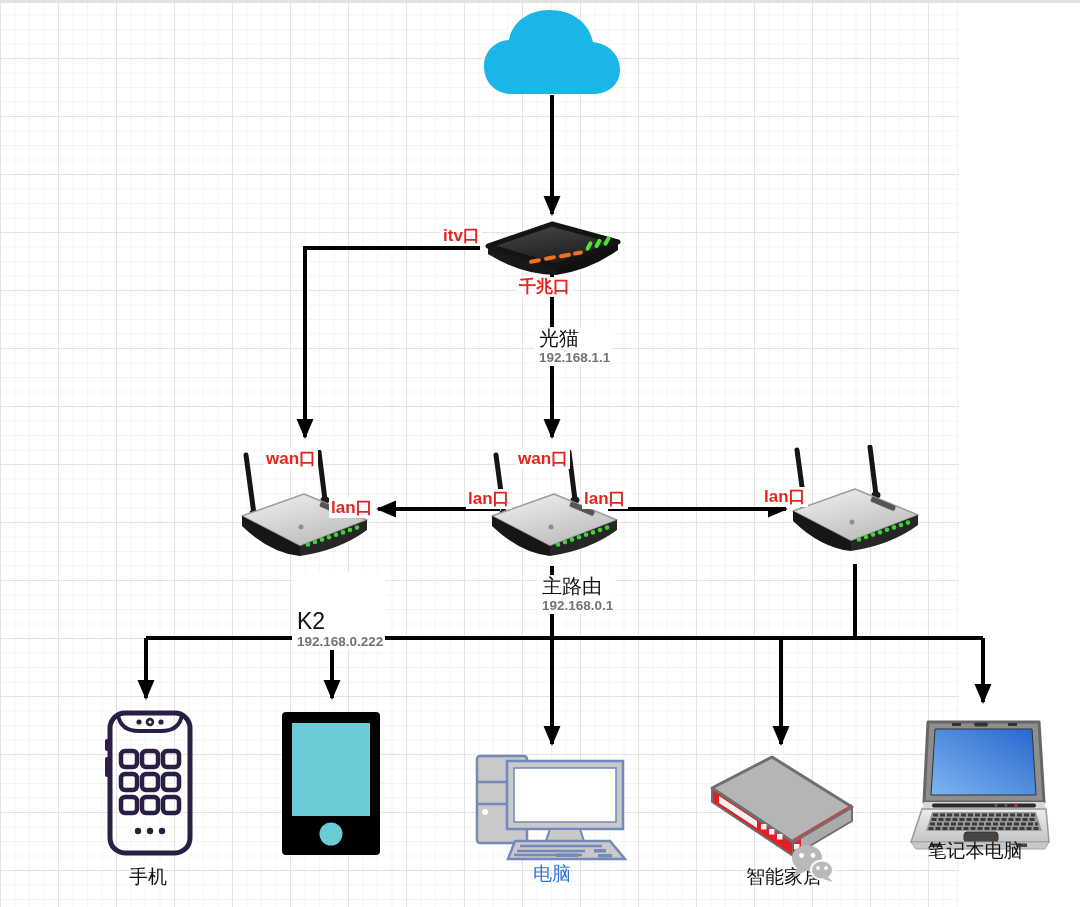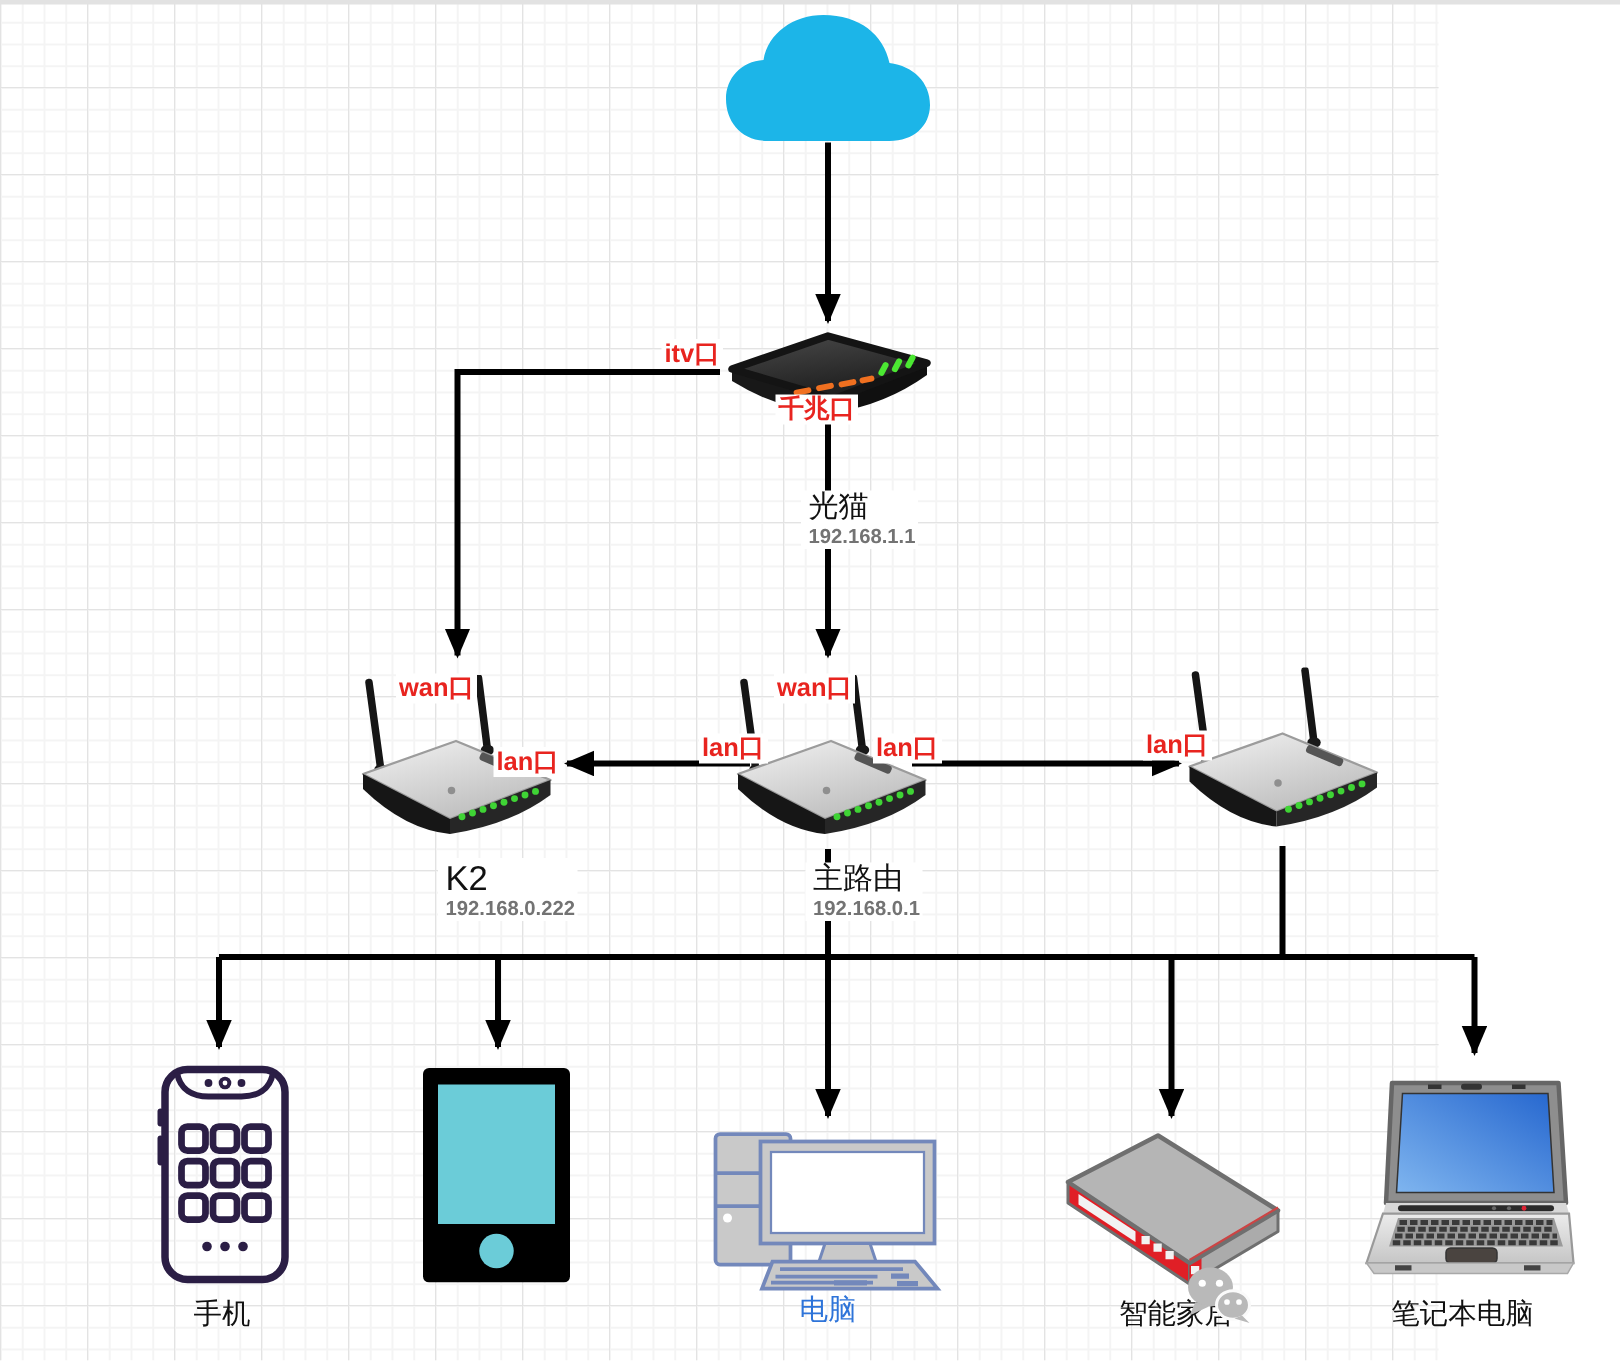--- a/index.html
+++ b/index.html
@@ -12,21 +12,21 @@
       linear-gradient(90deg,#f4f4f4 1px, transparent 1px);
     background-size:58px 58px,58px 58px,14.5px 14.5px,14.5px 14.5px;}
   .topstrip{position:absolute;left:0;top:0;width:1080px;height:3px;background:#e2e2e2;z-index:6;}
   svg.wires{position:absolute;left:0;top:0;z-index:1;pointer-events:none;}
   svg.icon{position:absolute;z-index:2;}
   .lbl{position:absolute;z-index:3;white-space:nowrap;line-height:1.15;}
   .bg{background:#ffffff;padding:0 2px;}
   .port{color:#e8241f;font-weight:bold;font-size:17px;}
   .nodename{color:#111111;font-size:20px;}
   .ip{color:#737373;font-weight:bold;font-size:13.5px;margin-left:3px;}
-  .k2name{font-size:23px;}
+  .k2name{font-size:23px;margin-top:36px;}
   .devlbl{transform:translateX(-50%);font-size:19px;color:#111111;text-align:left;}
   .pcblue{color:#2e74d9;font-weight:normal;}
   .row{display:flex;align-items:baseline;flex-direction:column;}
   .watermark{position:absolute;z-index:5;color:#c0c0c0;font-size:30px;letter-spacing:3px;white-space:nowrap;}
 </style>
 </head>
 <body>
 
 <div class="canvas">
   <div class="topstrip"></div>
@@ -240,21 +240,21 @@
       <line x1="22" y1="110" x2="130" y2="110"></line>
       <line x1="20.5" y1="114.5" x2="132" y2="114.5"></line>
     </g>
     <rect x="56" y="118" width="34" height="10" rx="3" fill="#4a4440" stroke="#333"></rect>
     <polygon points="3,128 141,128 137,135 8,135" fill="#c8c8c8" stroke="#a8a8a8" stroke-width="1"></polygon>
     <rect x="22" y="129.5" width="11" height="3.5" fill="#444"></rect>
       <rect x="108" y="129.5" width="11" height="3.5" fill="#444"></rect>
   </svg>
 
   <div class="lbl port bg" style="left:441px;top:226px">itv口</div>
-  <div class="lbl port bg" style="left:517px;top:263px">千兆口</div>
+  <div class="lbl port bg" style="left:517px;top:277px">千兆口</div>
   <div class="lbl port bg" style="left:264px;top:449px">wan口</div>
   <div class="lbl port bg" style="left:516px;top:449px">wan口</div>
   <div class="lbl port bg" style="left:329px;top:498px">lan口</div>
   <div class="lbl port bg" style="left:466px;top:489px">lan口</div>
   <div class="lbl port bg" style="left:582px;top:489px">lan口</div>
   <div class="lbl port bg" style="left:762px;top:487px">lan口</div>
 
   <div class="lbl bg row" style="left:534px;top:327px">
     <span class="nodename">光猫</span>
     <span class="ip">192.168.1.1</span>
@@ -265,21 +265,21 @@
   </div>
   <div class="lbl bg row" style="left:537px;top:575px">
     <span class="nodename">主路由</span>
     <span class="ip">192.168.0.1</span>
   </div>
 
   <div class="lbl devlbl" style="left:148px;top:866px">手机</div>
   <div class="lbl devlbl" style="left:332px;top:912px">平板</div>
   <div class="lbl devlbl pcblue" style="left:552px;top:863px">电脑</div>
   <div class="lbl devlbl" style="left:784px;top:866px">智能家居</div>
-  <div class="lbl devlbl" style="left:975px;top:866px">笔记本电脑</div>
+  <div class="lbl devlbl" style="left:975px;top:840px">笔记本电脑</div>
 
   <svg class="icon" style="left:789px;top:843px;z-index:5" width="46" height="40" viewBox="0 0 46 40">
     <g fill="#b9b9b9">
       <ellipse cx="18" cy="15" rx="15" ry="13"></ellipse>
       <polygon points="8,25 4,34 17,28"></polygon>
       <ellipse cx="33" cy="27" rx="11" ry="9.5" stroke="#fafafa" stroke-width="2"></ellipse>
       <polygon points="39,34 44,39 34,36"></polygon>
     </g>
     <g fill="#ffffff">
       <circle cx="12.5" cy="12.5" r="2.4"></circle>

